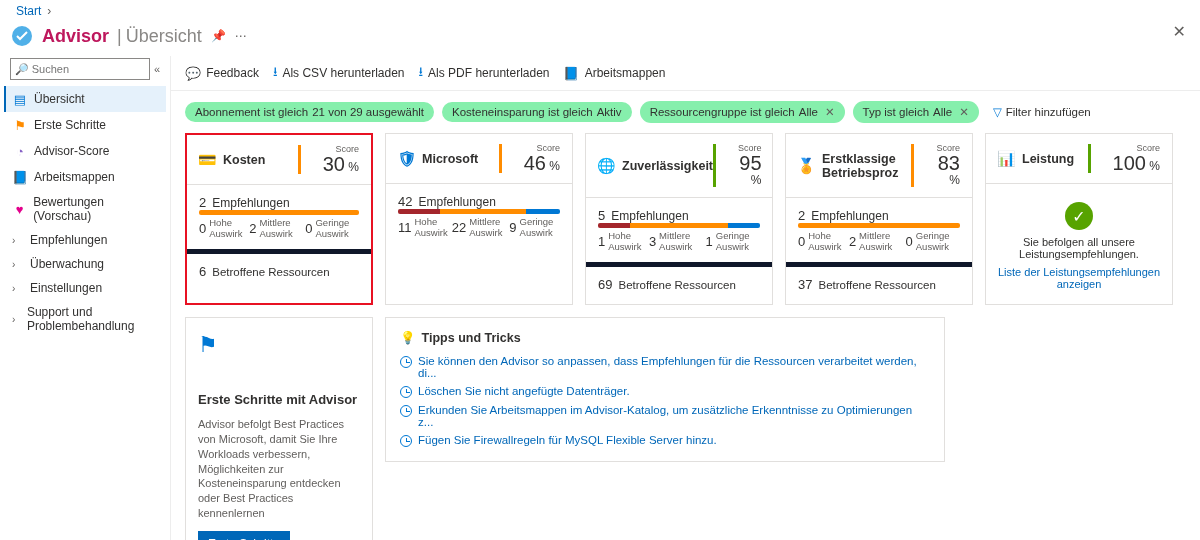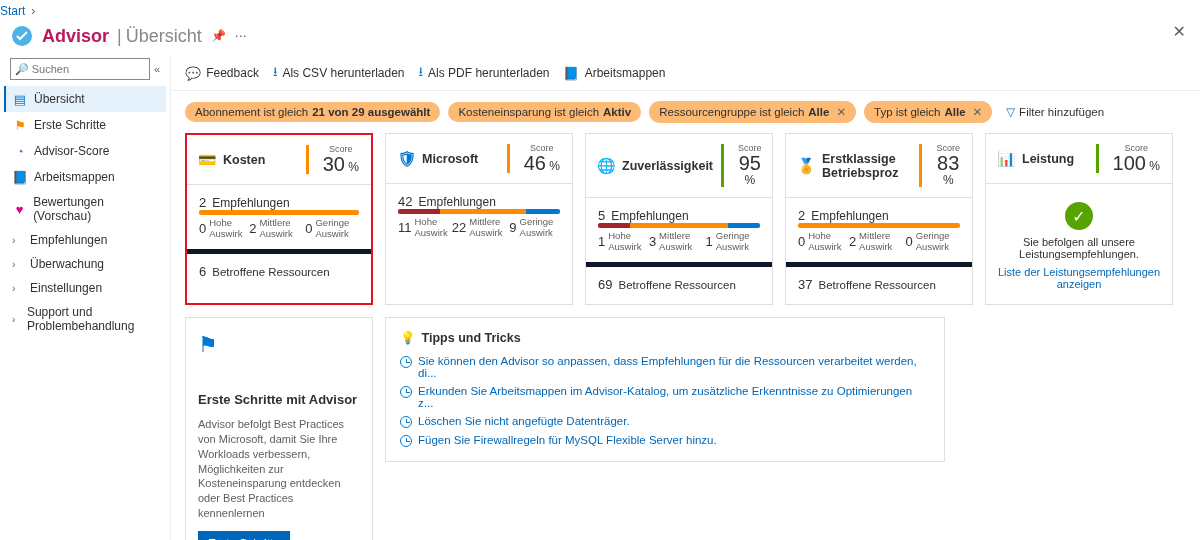--- a/index.html
+++ b/index.html
@@ -1,20 +1,20 @@
 <!DOCTYPE html>
 <html><head>
 <meta charset="utf-8">
 <style>
   * { box-sizing: border-box; margin: 0; padding: 0; }
   body { font-family: "Segoe UI", Arial, sans-serif; font-size: 12px; color: #323130; background: #fff; width: 1200px; }
   a { color: #0067b8; text-decoration: none; }
 
   
-  .breadcrumb { display: flex; align-items: flex-end; gap: 6px; padding: 4px 0; font-size: 12px; }
+  .breadcrumb { display: flex; align-items: flex-end; gap: 6px; padding: 4px 16px; font-size: 12px; }
   .breadcrumb a { color: #0067b8; }
 
   
   .page-header { display: flex; align-items: center; padding: 2px 10px 8px; position: relative; }
   .logo-icon { width: 24px; height: 24px; margin-right: 8px; }
   .page-title { font-size: 18px; font-weight: 600; color: #be185d; margin-right: 4px; }
   .page-subtitle { font-size: 18px; font-weight: 300; color: #8a8886; }
   .pin-icon { margin-left: 10px; color: #605e5c; cursor: pointer; }
   .more-icon { margin-left: 8px; color: #605e5c; cursor: pointer; letter-spacing: 1px; }
   .close-x { position: absolute; right: 14px; top: 0; font-size: 16px; color: #605e5c; cursor: pointer; }
@@ -38,34 +38,34 @@
   .c-pink { color: #e3008c; }
 
   
   .main { flex: 1; border-left: 1px solid #ededed; padding: 0 0 20px 0; }
   .toolbar { display: flex; align-items: center; gap: 14px; padding: 6px 14px; border-bottom: 1px solid #ededed; font-size: 12px; }
   .toolbar .tb-item { display: flex; align-items: center; gap: 5px; color: #323130; cursor: pointer; }
   .toolbar .tb-ico { color: #0078d4; font-size: 13px; }
 
   
   .filters { display: flex; align-items: center; gap: 8px; padding: 10px 14px; flex-wrap: wrap; }
-  .pill { background: #fdba74; border-radius: 12px; padding: 4px 10px; font-size: 11.5px; color: #323130; display: flex; align-items: center; gap: 4px; }
-  .pill b { font-weight: 700; }
+  .pill { background: #86efac; border-radius: 12px; padding: 4px 10px; font-size: 11.5px; color: #323130; display: flex; align-items: center; gap: 4px; }
+  .pill b { font-weight: 400; }
   .pill .x { color: #605e5c; cursor: pointer; margin-left: 3px; }
   .add-filter { display: flex; align-items: center; gap: 4px; color: #323130; font-size: 11.5px; cursor: pointer; padding: 4px 6px; }
   .add-filter .funnel { color: #0078d4; }
 
   
   .card-grid { display: flex; gap: 12px; padding: 0 14px; flex-wrap: wrap; align-items: stretch; }
   .card { width: 188px; border: 1px solid #e1dfdd; background: #fff; display: flex; flex-direction: column; }
   .card.highlight { border: 2px solid #e81123; }
   .card-head { display: flex; align-items: center; justify-content: space-between; padding: 10px 12px; border-bottom: 1px solid #e1dfdd; }
   .card-head .ch-left { display: flex; align-items: center; gap: 6px; font-size: 12.5px; font-weight: 600; }
   .card-head .ch-ico { width: 18px; height: 18px; display: inline-flex; align-items: center; justify-content: center; font-size: 15px; }
-  .score-block { text-align: center; border-left: 3px solid; padding-left: 14px; margin-left: 8px; }
+  .score-block { text-align: right; border-left: 3px solid; padding-left: 22px; }
   .score-block.orange { border-color: #ff8c00; }
   .score-block.green  { border-color: #57a300; }
   .score-label { font-size: 9px; color: #605e5c; line-height: 1; }
   .score-val { font-size: 20px; font-weight: 300; line-height: 1; }
   .score-pct { font-size: 12px; }
 
   .card-body { padding: 10px 12px; font-size: 11px; display: flex; flex-direction: column; gap: 0; }
   .rec-count { font-size: 12px; }
   .rec-count .num { font-size: 13px; margin-right: 6px; }
   .bar { height: 5px; width: 100%; display: flex; border-radius: 2px; overflow: hidden; background: #f3f2f1; }
@@ -391,25 +391,25 @@
             <span>💡</span>
             <span>Tipps und Tricks</span>
           </div>
         <ul class="tips-list">
           <li>
               <span class="clock"></span>
               <a href="#">Sie können den Advisor so anpassen, dass Empfehlungen für die Ressourcen verarbeitet werden, di...</a>
             </li>
           <li>
               <span class="clock"></span>
-              <a href="#">Erkunden Sie Arbeitsmappen im Advisor-Katalog, um zusätzliche Erkenntnisse zu Optimierungen z...</a>
+              <a href="#">Löschen Sie nicht angefügte Datenträger.</a>
             </li>
           <li>
               <span class="clock"></span>
-              <a href="#">Löschen Sie nicht angefügte Datenträger.</a>
+              <a href="#">Erkunden Sie Arbeitsmappen im Advisor-Katalog, um zusätzliche Erkenntnisse zu Optimierungen z...</a>
             </li>
           <li>
               <span class="clock"></span>
               <a href="#">Fügen Sie Firewallregeln für MySQL Flexible Server hinzu.</a>
             </li>
         </ul>
       </div>
     </div>
 
   </div>

